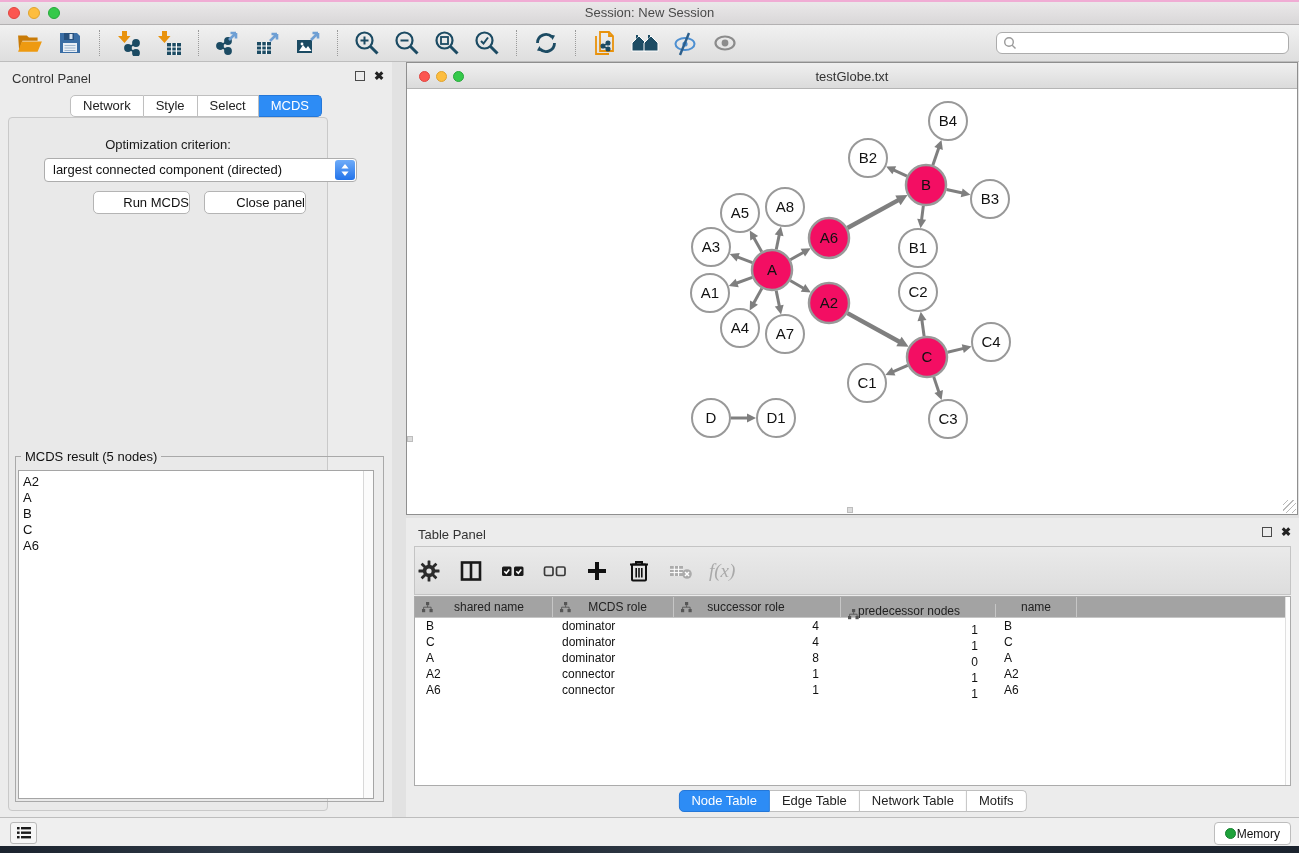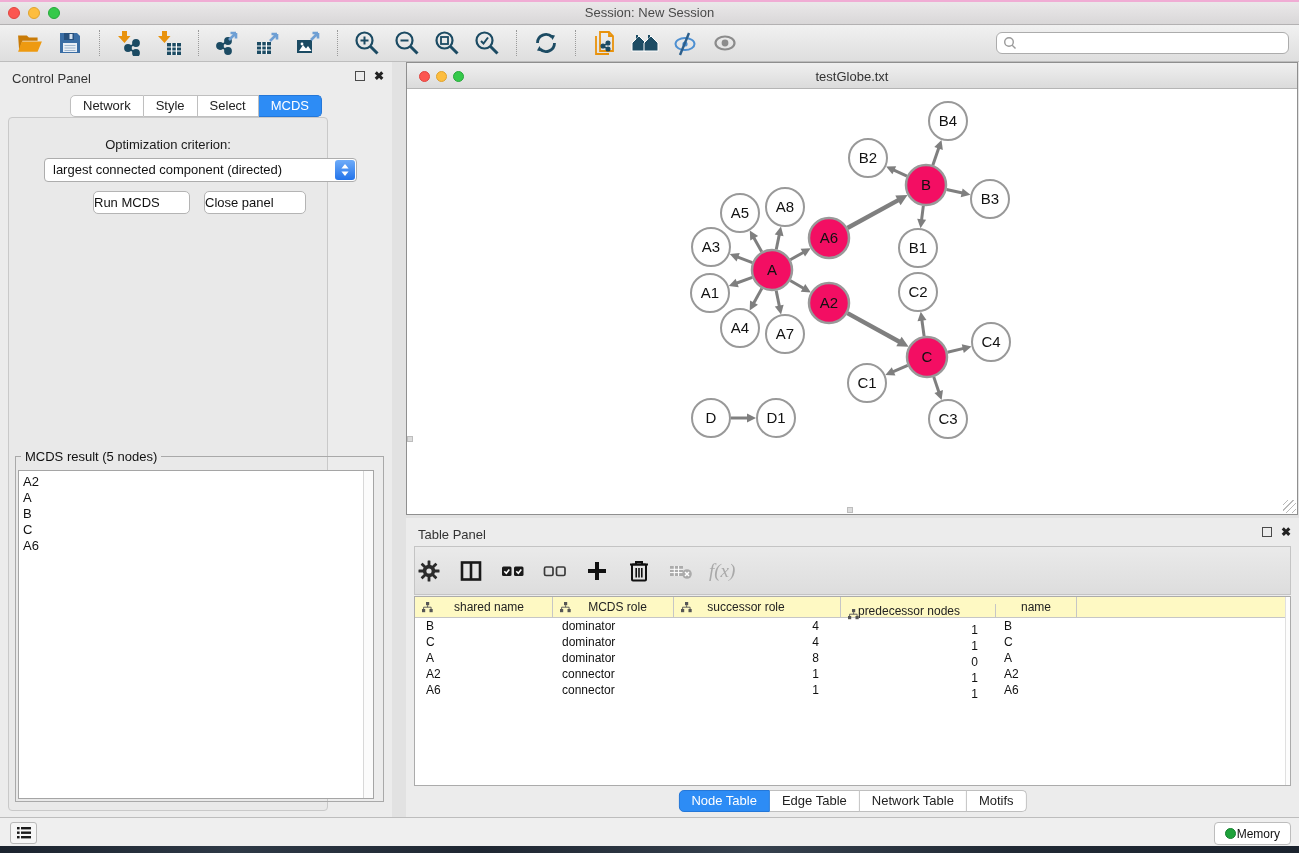--- a/index.html
+++ b/index.html
@@ -49,21 +49,21 @@
 
   .cp-content { position:absolute; top:55px; left:8px; width:320px; height:694px;
     background:#E9E9E9; border:1px solid #C9C9C9; border-radius:4px; }
   .opt-label { position:absolute; top:19px; left:0; right:0; text-align:center; font-size:13px; color:#1A1A1A; }
   .criterion-select { position:absolute; top:40px; left:35px; width:313px; height:24px;
     background:#fff; border:1px solid #ADADAD; border-radius:4px; font-size:13px; color:#111;
     line-height:22px; padding-left:8px; }
   .select-spinner { position:absolute; right:1px; top:1px; width:20px; height:20px; border-radius:3px;
     background:linear-gradient(#6FACF9,#2273EA); display:flex; align-items:center; justify-content:center; }
   .cp-button { position:absolute; top:73px; height:23px; background:#fff; border:1px solid #B4B4B4;
-    border-radius:5px; font-size:13px; color:#111; text-align:left; line-height:21px; }
+    border-radius:5px; font-size:13px; color:#111; text-align:right; line-height:21px; }
   .run-btn { left:84px; width:97px; }
   .closepanel-btn { left:195px; width:102px; }
 
   .result-box { position:absolute; top:338px; left:6px; width:369px; height:346px;
     border:1px solid #A9A9A9; }
   .result-legend { position:absolute; top:-8px; left:5px; background:#E9E9E9; padding:0 4px;
     font-size:13px; color:#111; }
   .result-list { position:absolute; top:13px; left:2px; width:356px; height:329px;
     background:#fff; border:1px solid #A5A5A5; overflow:hidden; }
   .result-item { font-size:13px; color:#111; line-height:16px; padding-left:4px; }
@@ -88,21 +88,21 @@
   
   .table-panel { position:absolute; left:406px; top:518px; width:893px; height:299px; background:#ECECEC; }
   .tp-toolbar { position:absolute; top:28px; left:8px; width:877px; height:49px;
     background:linear-gradient(#EAEAEA,#DDDDDD); border:1px solid #C4C4C4;
     display:flex; align-items:center; gap:14px; }
   .tp-tool { width:28px; height:28px; display:flex; align-items:center; justify-content:center; }
   .fx-label { font-family:"Liberation Serif", serif; font-style:italic; font-size:19px; color:#A9A9A9; }
 
   .node-table { position:absolute; top:78px; left:8px; width:877px; height:190px;
     background:#fff; border:1px solid #ABABAB; overflow:hidden; }
-  .nt-header { display:flex; height:21px; background:#fef9c3; border-bottom:1px solid #C6C6C6;
+  .nt-header { display:flex; height:21px; background:#a3a3a3; border-bottom:1px solid #C6C6C6;
     font-size:12px; color:#222; }
   .nt-hcell { position:relative; border-right:1px solid #C6C6C6; display:flex;
     align-items:center; justify-content:center; }
   .nt-hcell .hicon { position:absolute; left:7px; top:5px; }
   .nt-row { display:flex; height:16px; font-size:12px; color:#111; align-items:center; }
   .nt-cell { overflow:hidden; white-space:nowrap; }
   .c0 { width:138px; padding-left:11px; }
   .c1 { width:121px; padding-left:9px; }
   .c2 { width:167px; text-align:right; padding-right:22px; }
   .c3 { width:155px; text-align:right; padding-right:18px;margin-top:7px; }

